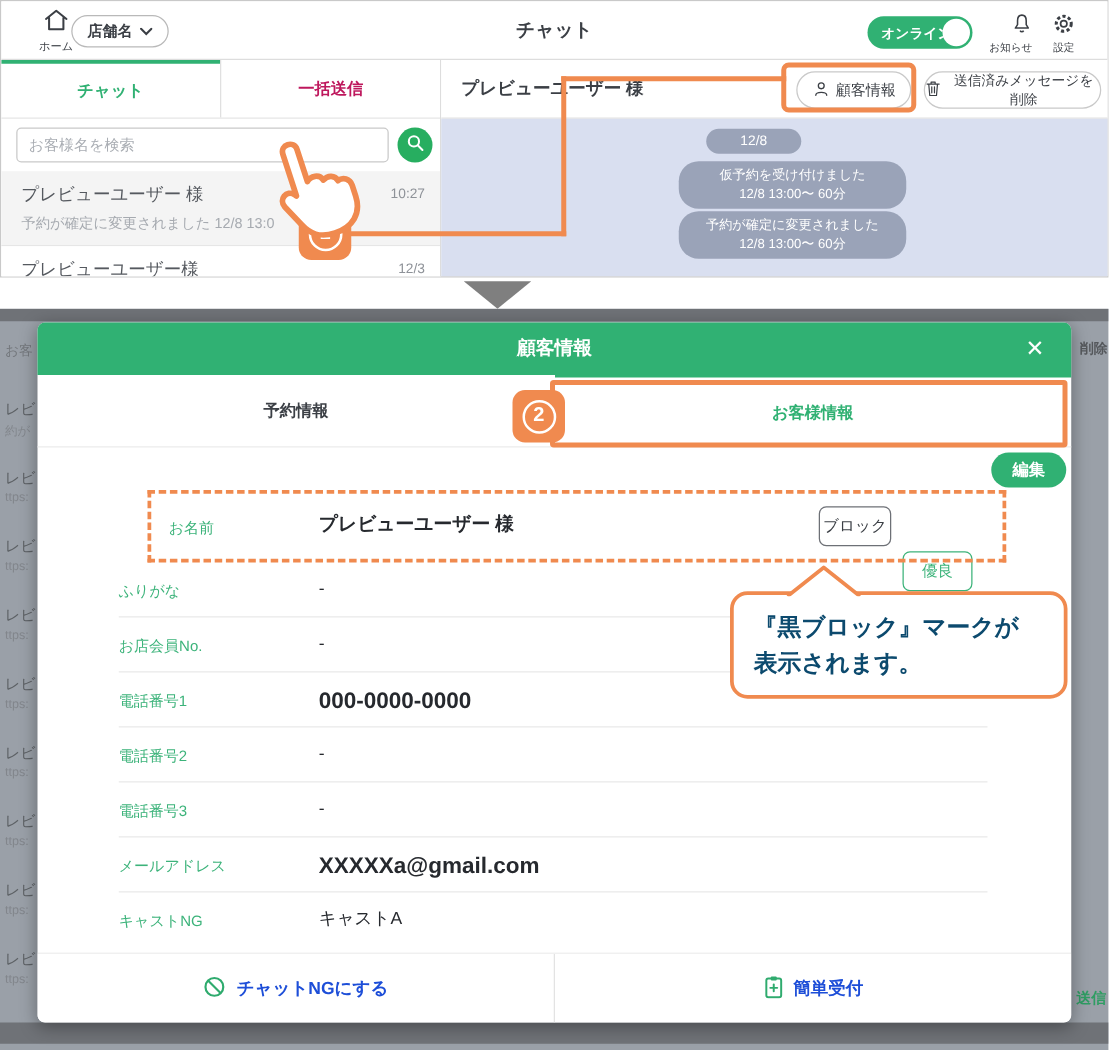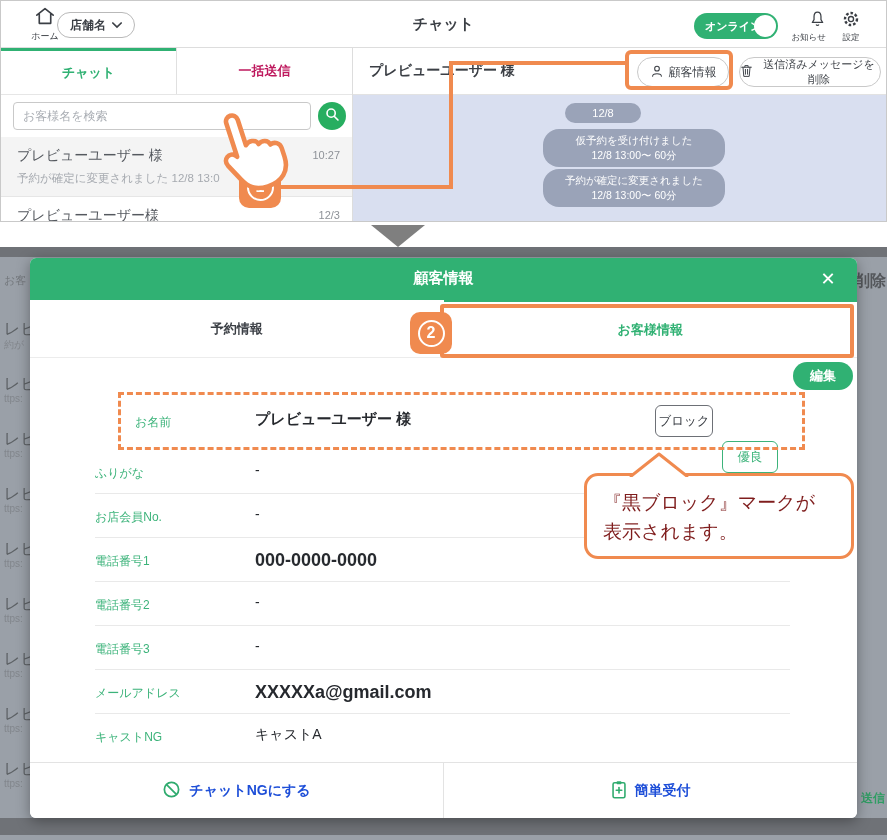--- a/index.html
+++ b/index.html
@@ -77,24 +77,24 @@
   
   .divider-zone { position:absolute; left:0; top:223px; width:887px; height:24px; background:#fff; }
   .down-arrow { position:absolute; left:371px; top:2px; width:0; height:0;
                 border-left:27px solid transparent; border-right:27px solid transparent; border-top:22px solid #7f7f7f; }
 
   
   .bottom-area { position:absolute; left:0; top:247px; width:887px; height:593px; background:#9aa0a8; overflow:hidden; }
   .dim-strip-top { position:absolute; left:0; top:0; width:100%; height:10px; background:#6f7277; }
   .dim-strip-bot { position:absolute; left:0; top:571px; width:100%; height:17px; background:#6f7277; }
   .bg-frag { position:absolute; white-space:nowrap; }
-  .frag-name { font-size:16px; color:#5d6165; }
+  .frag-name { font-size:12px; color:#5d6165; }
   .frag-sub  { font-size:10px; color:#82868c; }
   .frag-search { left:4px; top:26px; font-size:11px; color:#74787d; }
-  .frag-del { right:1px; top:24px; font-size:16px; color:#55585c; font-weight:bold; }
+  .frag-del { right:1px; top:24px; font-size:11px; color:#55585c; font-weight:bold; }
   .frag-send { right:2px; top:543px; font-size:12px; color:#2f9d63; font-weight:bold; }
 
   .modal { position:absolute; left:30px; top:11px; width:827px; height:560px; background:#fff;
            border-radius:6px; box-shadow:0 3px 14px rgba(0,0,0,.35); }
   .modal-head { position:absolute; left:0; top:0; width:100%; height:42px; background:#30b173;
                 border-radius:6px 6px 0 0; }
   .modal-title { position:absolute; left:0; right:0; top:11px; text-align:center; color:#fff;
                  font-size:15px; font-weight:bold; }
   .modal-close { position:absolute; right:16px; top:8px; color:#fff; font-size:18px; width:26px; height:26px;
                  display:flex; align-items:center; justify-content:center; cursor:pointer; }
@@ -121,21 +121,21 @@
   .fields-area { position:absolute; left:0; top:192px; width:100%; }
   .field-row { position:relative; height:44px; }
   .field-row:not(:last-child)::after { content:""; position:absolute; left:65px; right:67px; bottom:0;
                 height:1px; background:#e9e9e9; }
   .field-row .f-label { position:absolute; left:65px; top:15px; }
   .field-row .f-value { position:absolute; left:225px; top:12px; font-size:14px; color:#26292e; }
   .field-row .f-value.bold { font-weight:bold; font-size:18px;text-align:center; }
 
   .callout { position:absolute; left:554px; top:215px; width:270px; height:86px; background:#fff;
              border:3px solid #f08a4f; border-radius:14px; z-index:9; padding:12px 16px; }
-  .callout-line { color:#7f1d1d; font-size:19px; font-weight:normal; line-height:1.55; white-space:nowrap; }
+  .callout-line { color:#0c4a6e; font-size:19px; font-weight:bold; line-height:1.55; white-space:nowrap; }
   .callout-pointer { position:absolute; left:597px; top:193px; z-index:10; }
 
   .modal-footer { position:absolute; left:0; top:504px; width:100%; height:56px; border-top:1px solid #e3e3e3;
                   display:flex; border-radius:0 0 6px 6px; overflow:hidden; }
   .foot-btn { flex:1; display:flex; align-items:center; justify-content:center; gap:8px;
               color:#1d4ed8; font-size:14px; font-weight:bold; background:#fff; border:none; cursor:pointer; }
   .foot-btn:first-child { border-right:1px solid #e3e3e3; }
 </style>
 </head>
 <body>

